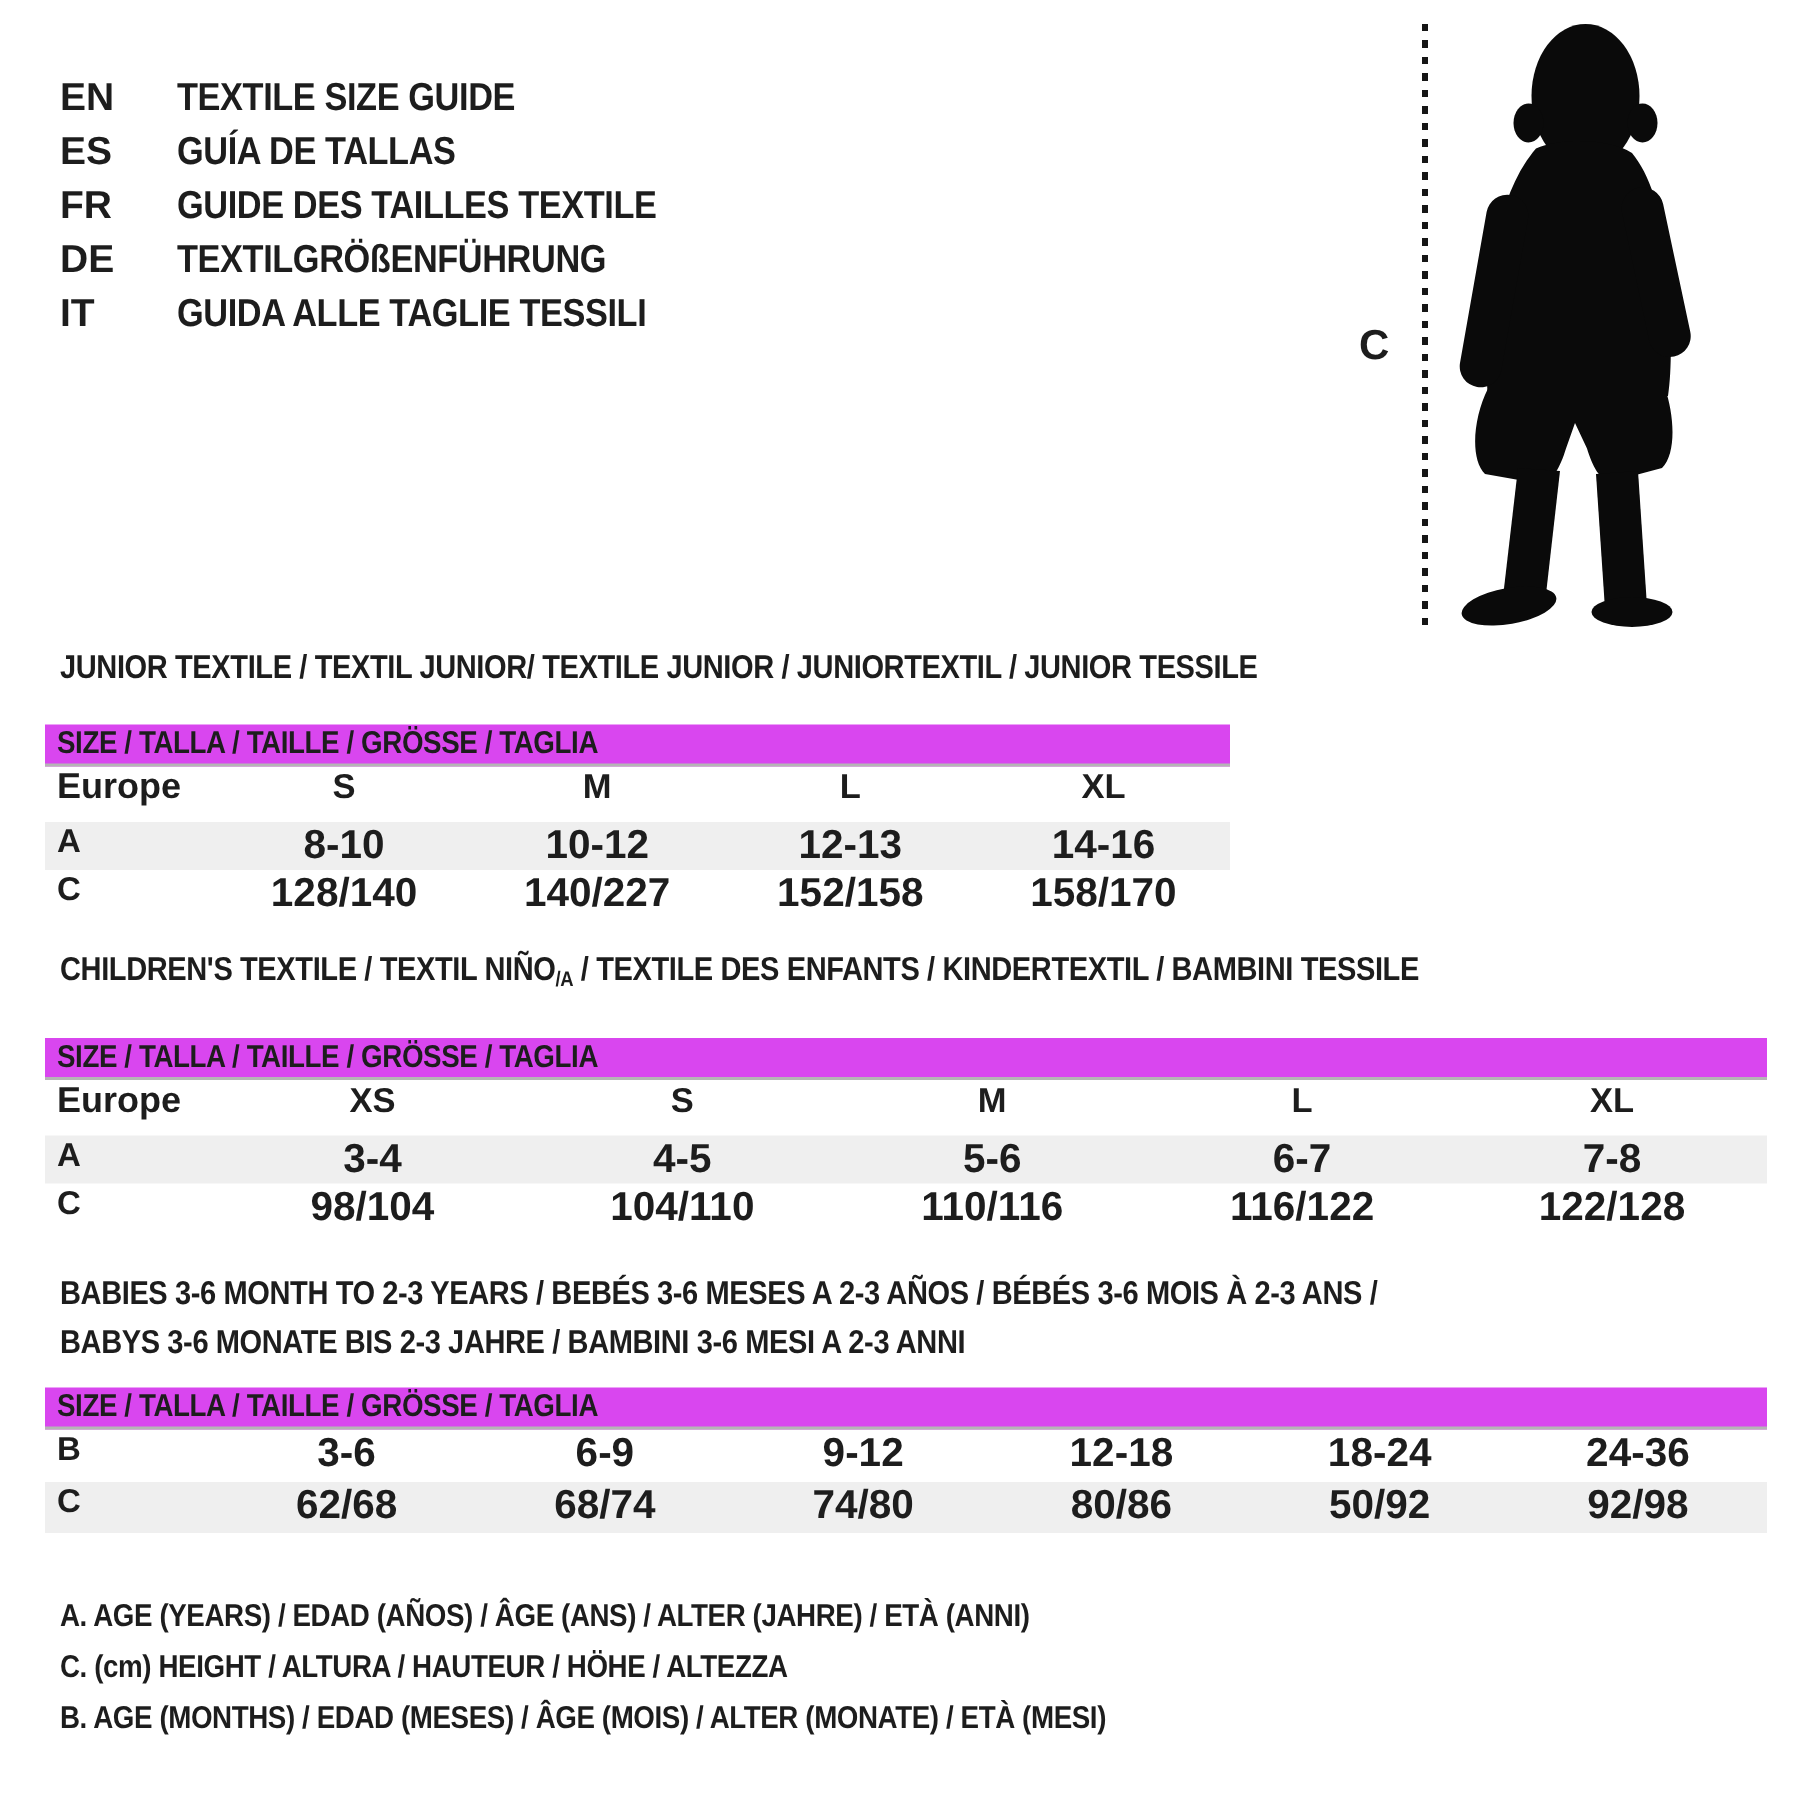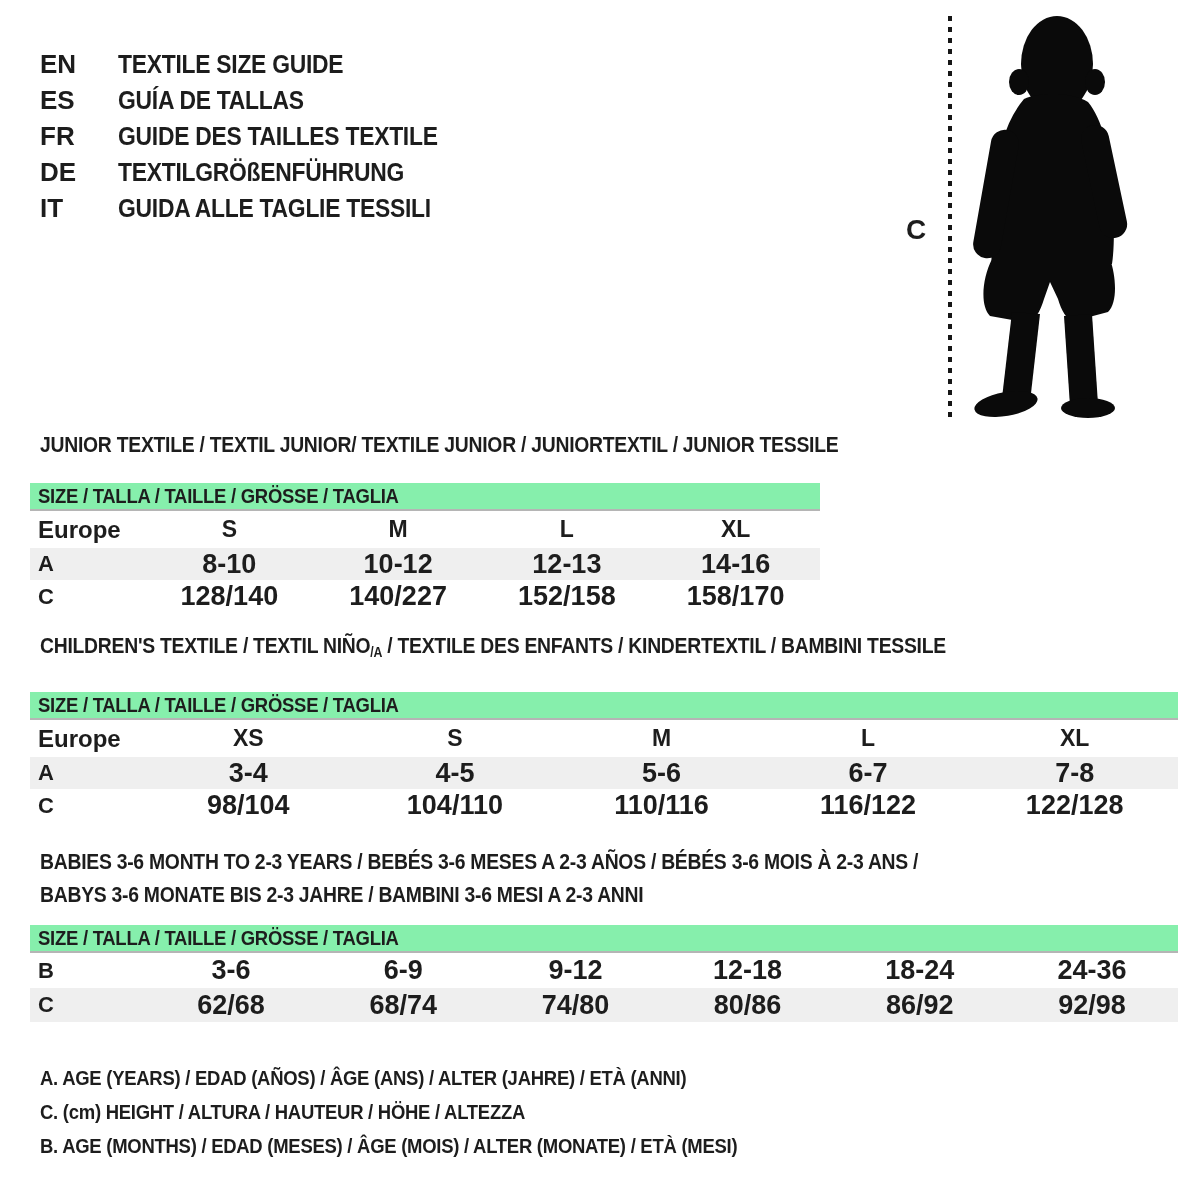--- a/index.html
+++ b/index.html
@@ -25,24 +25,24 @@
   .measure-label{position:absolute;left:906px;top:214px;font-size:28px;}
   .baby-svg{position:absolute;left:962px;top:14px;}
 
   
   .sec-title{position:absolute;left:40px;font-size:22px;white-space:nowrap;}
   .sub-tag{font-size:14px;vertical-align:-4px;}
 
   .size-table{position:absolute;left:30px;}
   .band{
     display:flex;align-items:center;height:28px;padding-left:8px;
-    background:#86efac;border-bottom:2px solid #b5b5b5;box-sizing:border-box;
+    background:#d946ef;border-bottom:2px solid #b5b5b5;box-sizing:border-box;
     font-size:21px;
   }
-  .trow{display:flex;align-items:center;}
+  .trow{display:flex;align-items:flex-start;}
   .trow .lab{flex:0 0 115px;padding-left:8px;box-sizing:border-box;font-size:22px;}
   .trow .cell{flex:1;text-align:center;font-size:27px;}
   .row-europe{height:37px;}
   .row-europe .lab{font-size:24px;}
   .row-europe .cell{font-size:23px;}
   .shaded{background:#efefef;}
   .row-a{height:32px;}
   .row-c{height:33px;}
   .row-b{height:35px;}
   .row-c2{height:34px;}
@@ -178,21 +178,21 @@
       <div class="cell">12-18</div>
       <div class="cell">18-24</div>
       <div class="cell">24-36</div>
     </div>
     <div class="trow row-c2 shaded">
       <div class="lab">C</div>
       <div class="cell">62/68</div>
       <div class="cell">68/74</div>
       <div class="cell">74/80</div>
       <div class="cell">80/86</div>
-      <div class="cell">86/92</div>
+      <div class="cell">50/92</div>
       <div class="cell">92/98</div>
     </div>
   </div>
 
   <div class="legend">
     <div class="legend-line">
       <span class="cond">A. AGE (YEARS) / EDAD (AÑOS) / ÂGE (ANS) / ALTER (JAHRE) / ETÀ (ANNI)</span>
     </div>
     <div class="legend-line">
       <span class="cond">C. (cm) HEIGHT / ALTURA / HAUTEUR / HÖHE / ALTEZZA</span>

